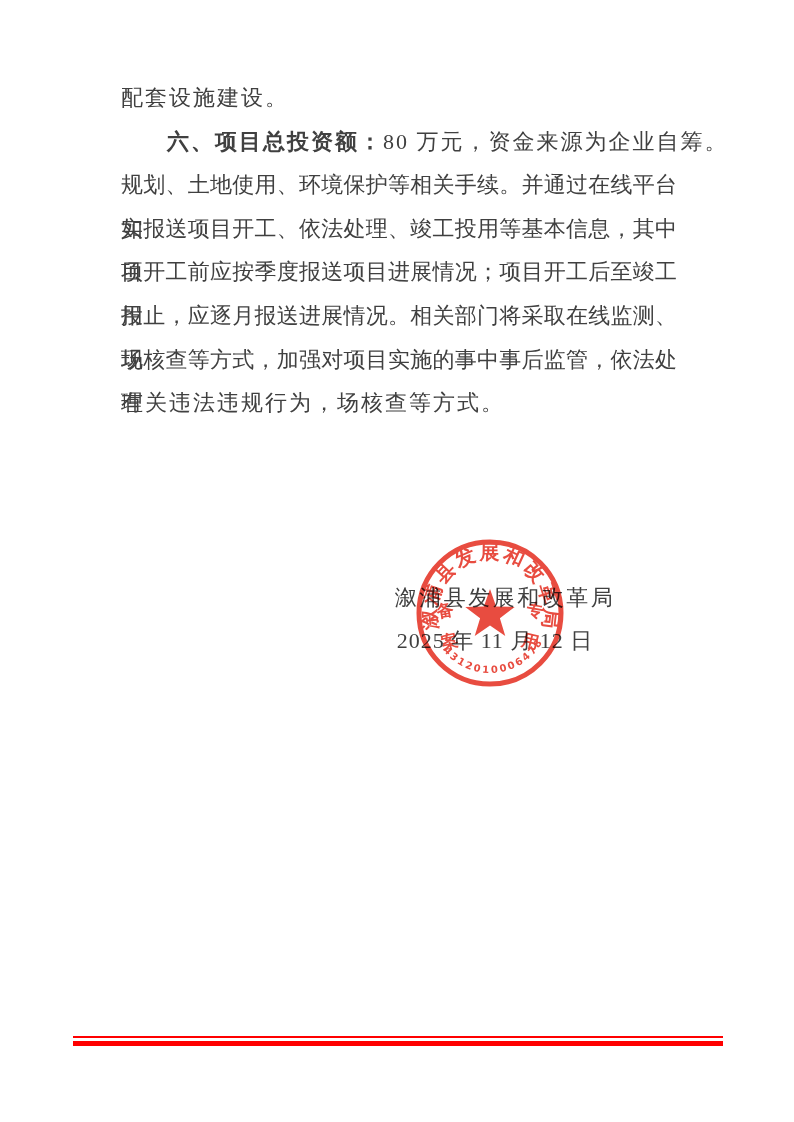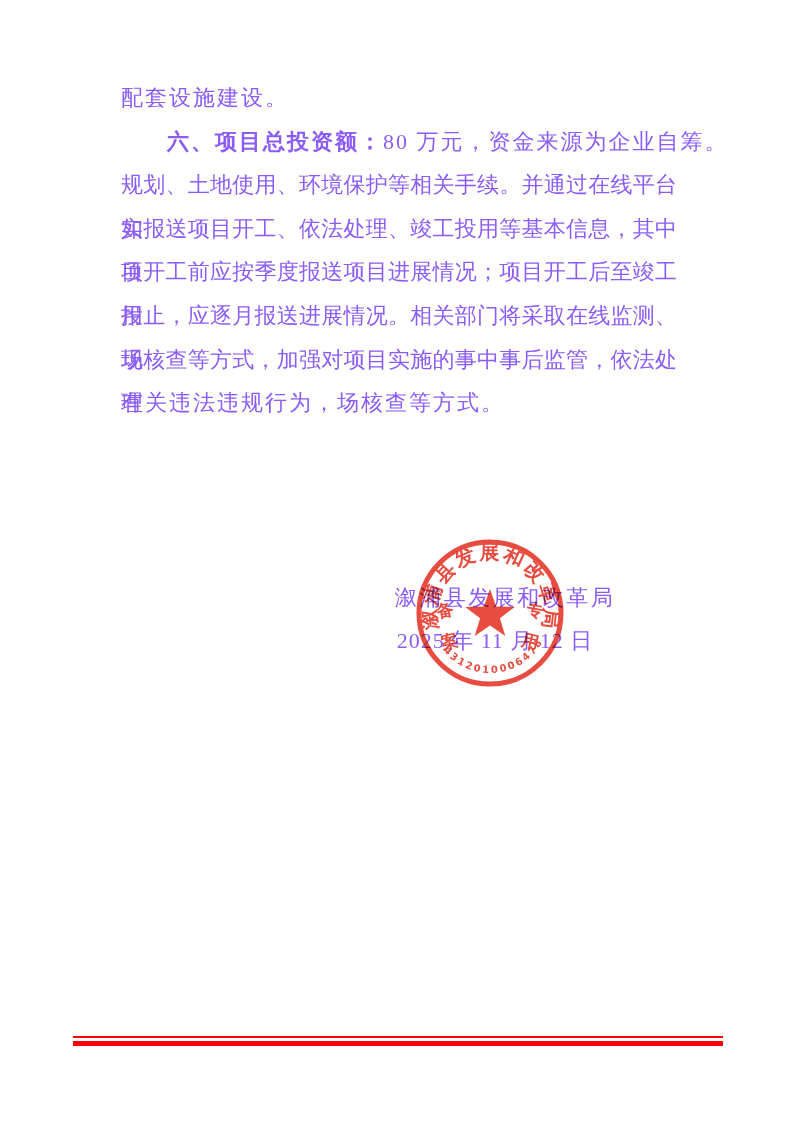--- a/index.html
+++ b/index.html
@@ -5,21 +5,21 @@
   * { margin: 0; padding: 0; box-sizing: border-box; }
   html, body { background: #9c9c9c; }
   .page {
     position: relative;
     width: 794px;
     height: 1122px;
     margin: 0 auto;
     background: #ffffff;
     overflow: hidden;
     font-family: "Liberation Serif", "DejaVu Serif", serif;
-    color: #8b5cf6;
+    color: #404040;
   }
   
   .content {
     position: absolute;
     left: 121px;
     top: 76px;
     width: 556px;
     font-size: 22px;
   }
   .line {

